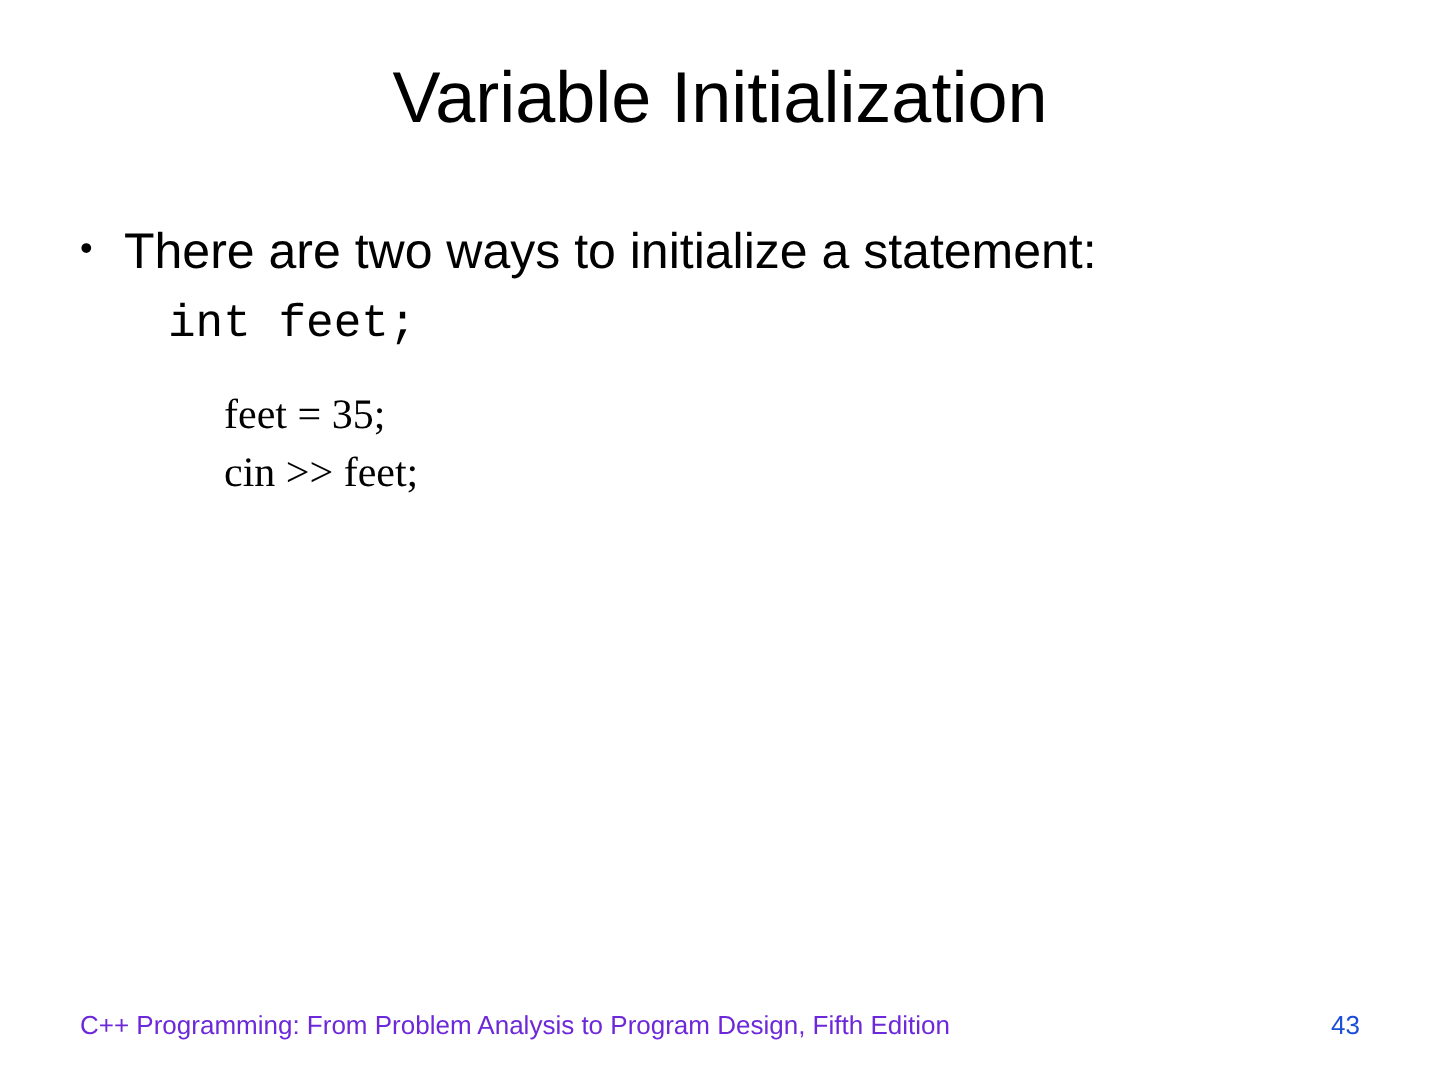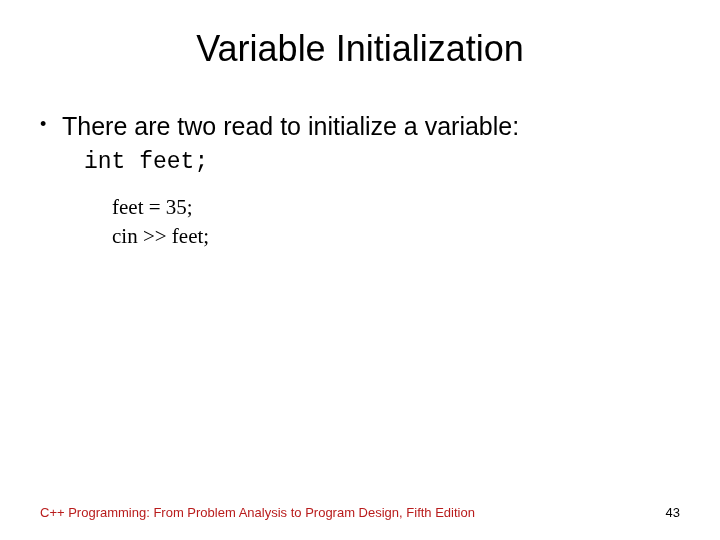--- a/index.html
+++ b/index.html
@@ -72,36 +72,36 @@
       bottom: 20px;
       left: 40px;
       right: 40px;
       display: flex;
       justify-content: space-between;
       align-items: flex-end;
       font-size: 13px;
       color: #808080;
     }
     .footer-text {
-      color: #b91c1c;
+      color: #6d28d9;
     }
     .page-number {
-      color: #000000;
+      color: #1d4ed8;
     }
   </style>
 </head>
 <body>
 
 <div class="slide">
   <h1 class="title">Variable Initialization</h1>
 
   <div class="content">
     <div class="level1">
       <span class="bullet">•</span>
-      <span>There are two read to initialize a variable:</span>
+      <span>There are two ways to initialize a statement:</span>
     </div>
 
     <div class="level2-code">int feet;</div>
 
 
     <div class="level3-code">feet = 35;</div>
 
 
     <div class="level3-code">cin &gt;&gt; feet;</div>
   </div>

